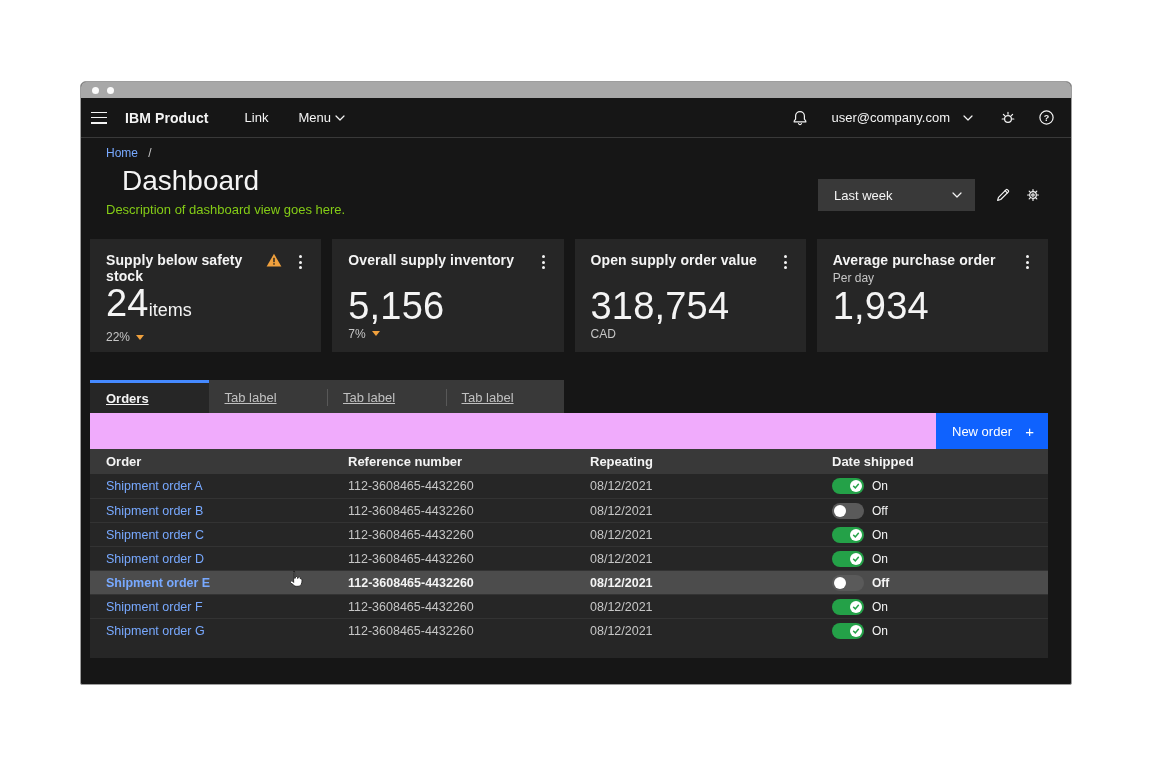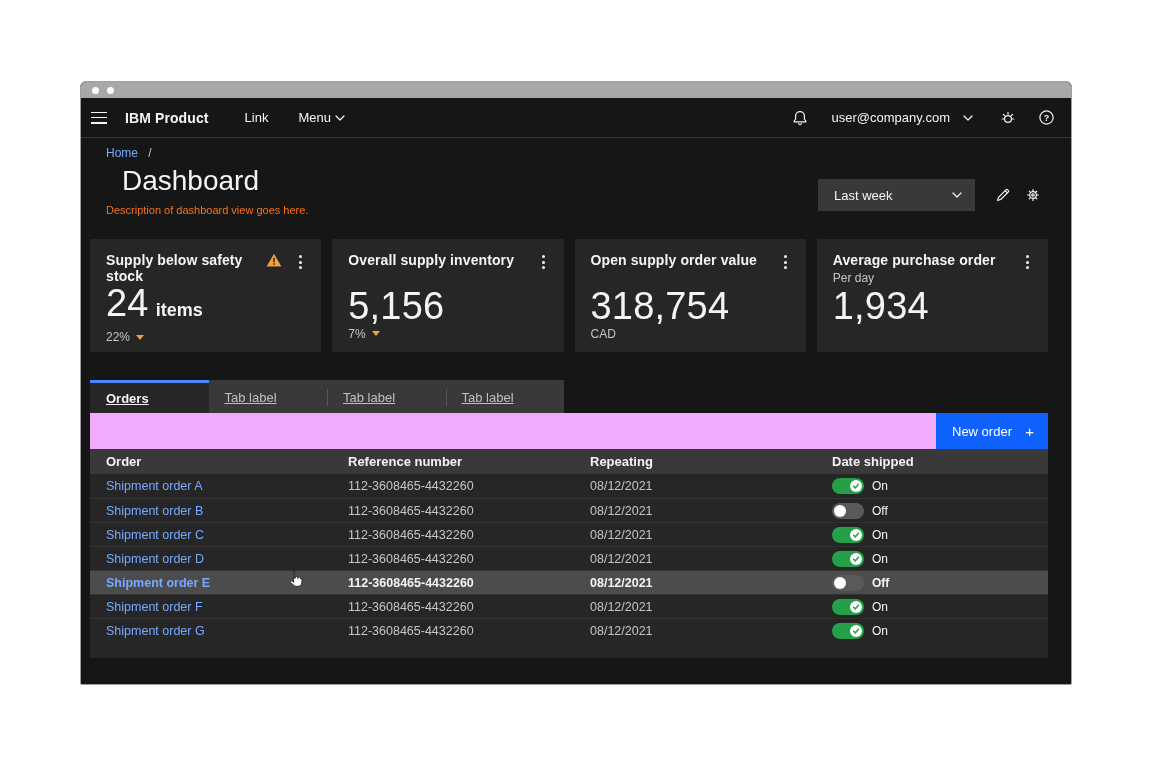--- a/index.html
+++ b/index.html
@@ -31,38 +31,38 @@
   .icon-btn { display:flex; align-items:center; justify-content:center; cursor:pointer; }
   .user-menu { display:flex; align-items:center; gap:13px; font-size:13px; color:#f4f4f4; cursor:pointer; }
   svg.stroke { stroke:#f4f4f4; fill:none; stroke-width:1.2; stroke-linecap:round; stroke-linejoin:round; }
   
   .content { flex:1; padding:0 23px 0 9px; position:relative; color:#f4f4f4; }
   .page-head { padding-left:16px; padding-top:8px; }
   .breadcrumb { font-size:12px; line-height:14px; color:#c6c6c6; }
   .breadcrumb .crumb { color:#78a9ff; cursor:pointer; text-decoration:none; }
   .breadcrumb .sep { margin-left:7px; color:#c6c6c6; }
   .page-title { font-size:28px; font-weight:300; line-height:30px; margin-top:6px; color:#f4f4f4;margin-left:16px; }
-  .page-desc { font-size:11px; line-height:18px; margin-top:5px; color:#f97316; }
+  .page-desc { font-size:13px; line-height:18px; margin-top:5px; color:#84cc16; }
   .head-controls { position:absolute; top:41px; right:23px; display:flex; align-items:center;text-align:right; }
   .dropdown { width:157px; height:32px; background:#393939; color:#f4f4f4; font-size:13px;
     display:flex; align-items:center; justify-content:space-between; padding:0 13px 0 16px; cursor:pointer; }
   .ctl-icon { width:30px; height:30px; display:flex; align-items:center; justify-content:center; cursor:pointer; }
   .head-controls .gap { width:13px; }
   
   .cards { display:grid; grid-template-columns:repeat(4,1fr); gap:11px; margin-top:20px; }
   .card { background:#262626; height:113px; padding:13px 16px 11px 16px; display:flex; flex-direction:column; }
   .card-head { display:flex; align-items:flex-start; }
   .card-title { font-size:14px; font-weight:bold; letter-spacing:.1px; color:#f4f4f4; flex:1; line-height:16px; }
   .card-subtitle { font-size:12px; color:#c6c6c6; margin-top:3px; }
   .warn { margin-right:14px; margin-top:1px; }
   .overflow { display:flex; flex-direction:column; gap:2.5px; padding:2px 3px; cursor:pointer; margin-top:1px; }
   .overflow i { width:3px; height:3px; border-radius:50%; background:#f4f4f4; display:block; }
   .card-value { margin-top:auto; display:flex; align-items:baseline; line-height:38px; }
   .big-num { font-size:38px; font-weight:300; letter-spacing:.2px; color:#f4f4f4; }
-  .unit { font-size:18px; font-weight:700; color:#f4f4f4; margin-left:7px; }
+  .unit { font-size:18px; font-weight:400; color:#f4f4f4; }
   .card-foot { height:15px; font-size:12px; color:#c6c6c6; display:flex; align-items:center; gap:6px; margin-top:1px; }
   .tri-down { width:0; height:0; border-left:4px solid transparent; border-right:4px solid transparent; border-top:5px solid #f1a13d; display:inline-block; }
   
   .tabs { display:flex; margin-top:28px; }
   .tab { width:118.5px; height:33px; background:#393939; color:#c0c0c0; font-size:13px;
     display:flex; align-items:center; padding:0 16px; cursor:pointer; border-top:2px solid transparent; position:relative;text-decoration:underline; }
   .tab.divided::before { content:""; position:absolute; left:0; top:7px; bottom:7px; width:1px; background:#585858; }
   .tab.active { background:#262626; color:#f4f4f4; font-weight:bold; border-top:3px solid #4589ff; }
   
   .table-toolbar { background:#f0abfc; height:36px; display:flex; justify-content:flex-end; }

